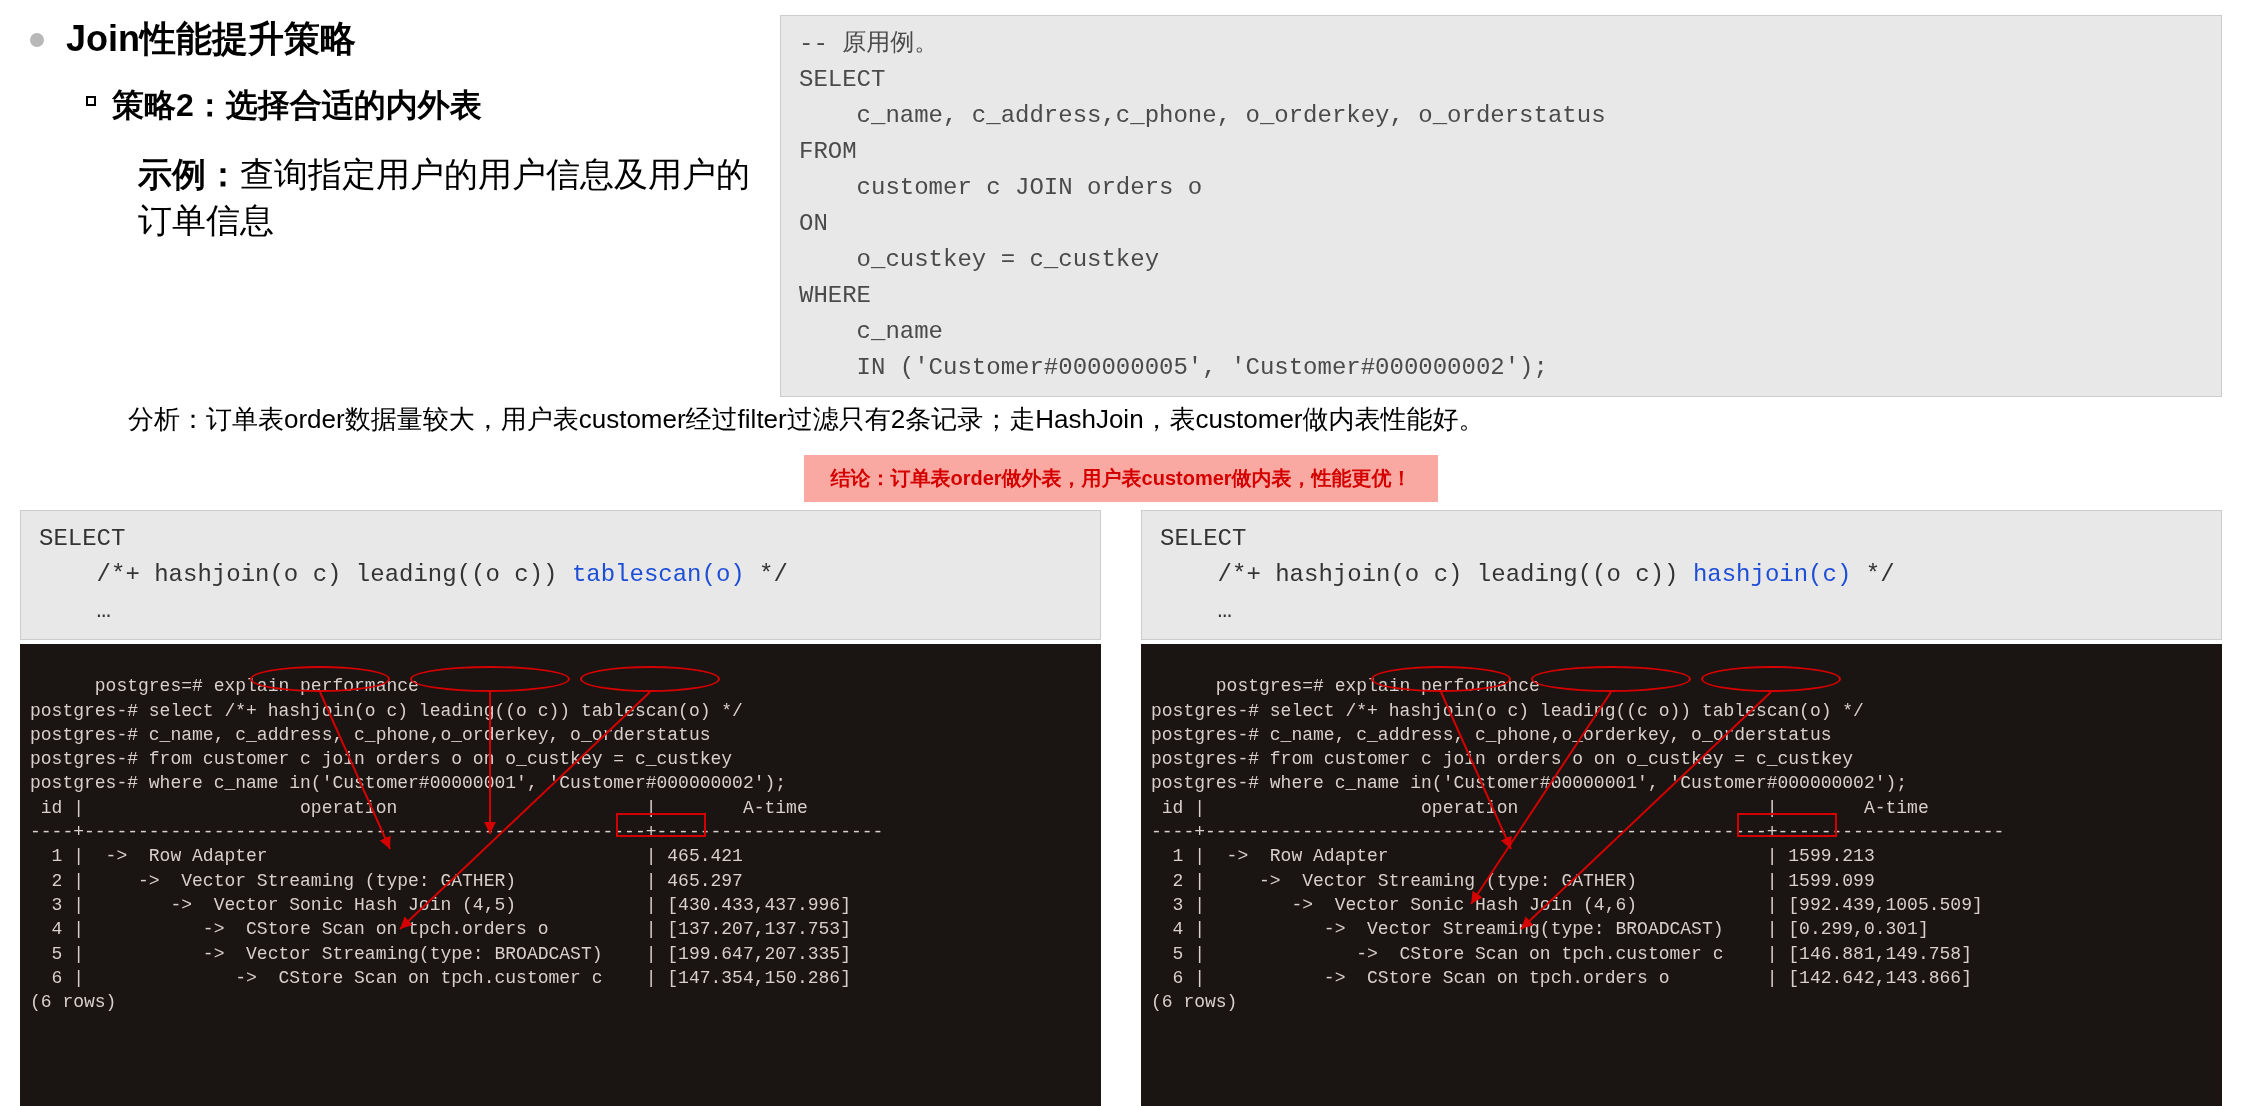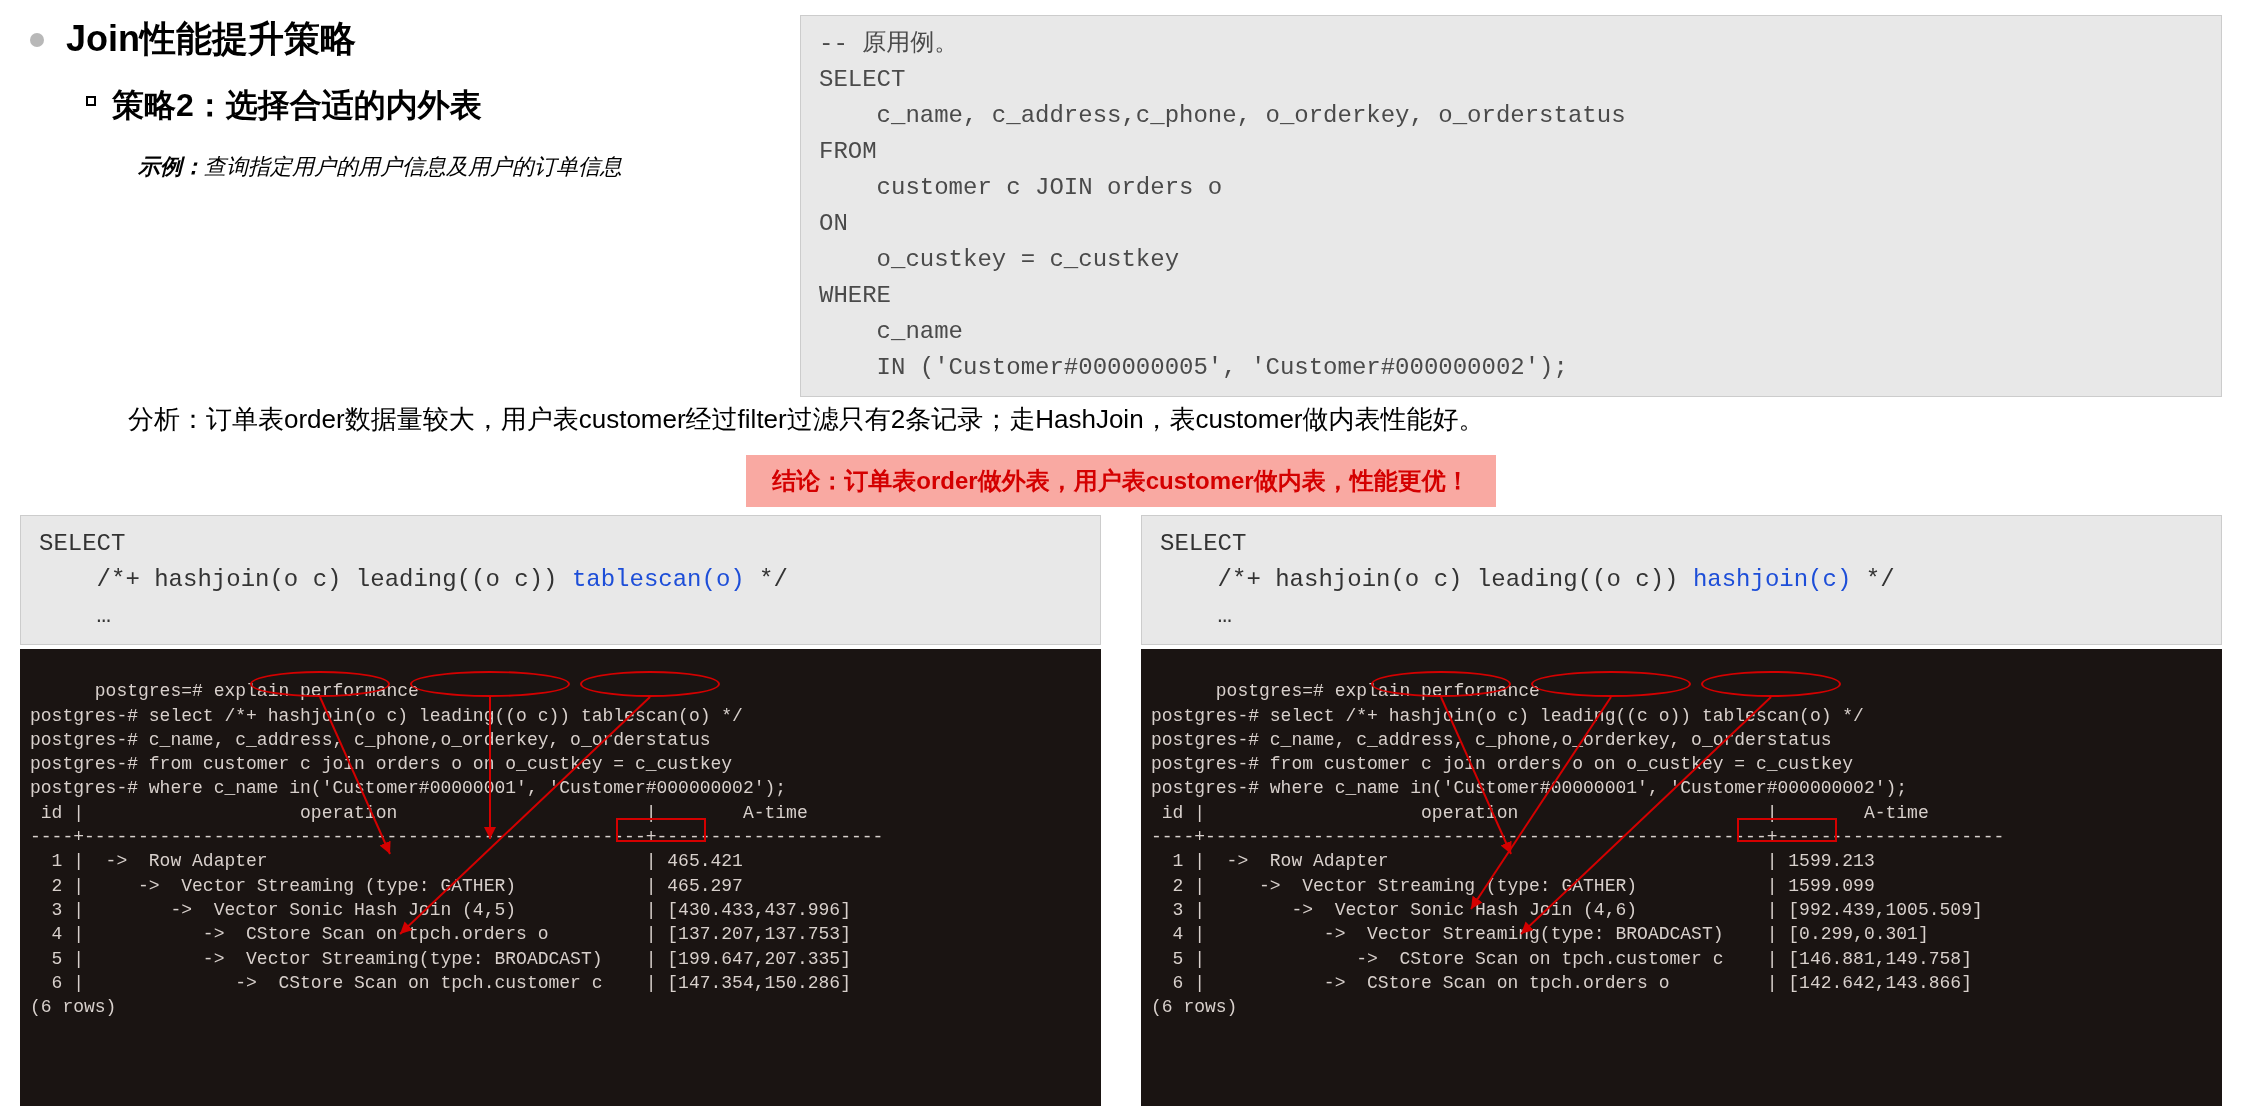--- a/index.html
+++ b/index.html
@@ -7,21 +7,20 @@
     margin: 0;
     padding: 15px 20px;
     font-family: "Microsoft YaHei", Arial, sans-serif;
     background: #ffffff;
     color: #000;
     font-size: 18px;
     width: 2242px;
   }
   .top-row {
     display: flex;
-    gap: 20px;
     align-items: flex-start;
   }
   .left-col {
     flex: 0 0 760px;
     padding-left: 10px;
   }
   .right-sql {
     flex: 1;
     background: #e8e8e8;
     border: 1px solid #ccc;
@@ -68,44 +67,43 @@
     margin-top: 12px;
     margin-right: 16px;
     flex-shrink: 0;
   }
   .sub-text {
     font-size: 32px;
     font-weight: 700;
   }
   .red { color: #d40000; }
   .example-label {
-    font-size: 22px;
+    font-size: 34px;
     font-weight: 700;
     padding-left: 108px;
     margin-top: 24px;
-    font-style: italic;
   }
   .example-body {
     font-weight: 400;
   }
   .analysis {
     font-size: 26px;
     padding-left: 108px;
     margin-top: 5px;
     font-weight: 400;
   }
   .conclusion-row {
     text-align: center;
     margin: 18px 0 8px 0;
   }
   .conclusion {
     display: inline-block;
     background: #f9a9a2;
     padding: 10px 26px;
-    font-size: 24px;
+    font-size: 20px;
     font-weight: 700;
     color: #d40000;
   }
   .plans-row {
     display: flex;
     gap: 40px;
     margin-top: 0;
   }
   .plan-col { flex: 1; }
   .plan-sql {

